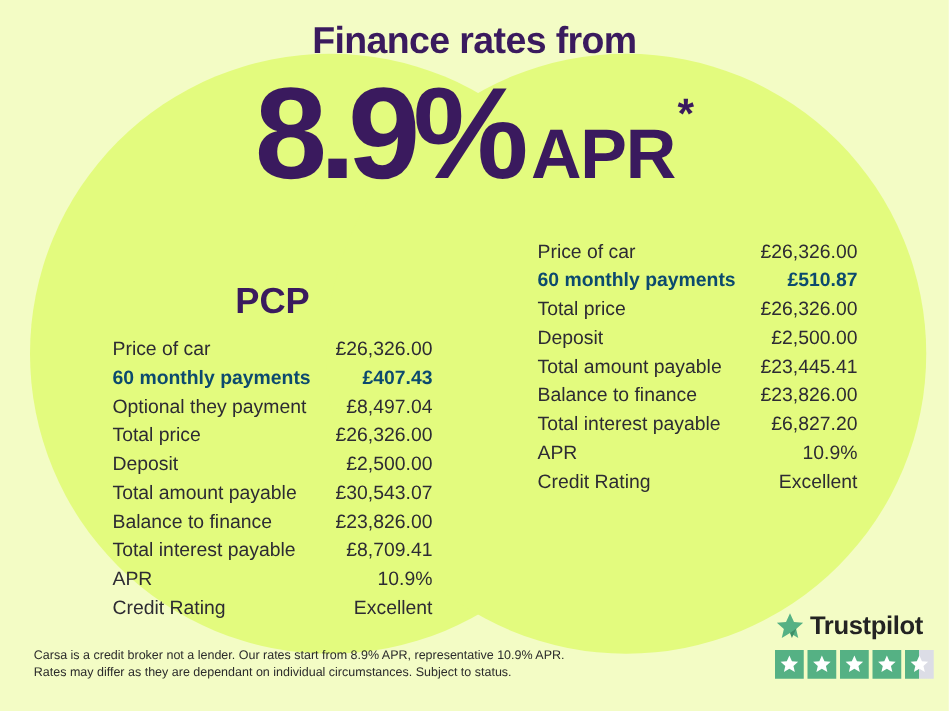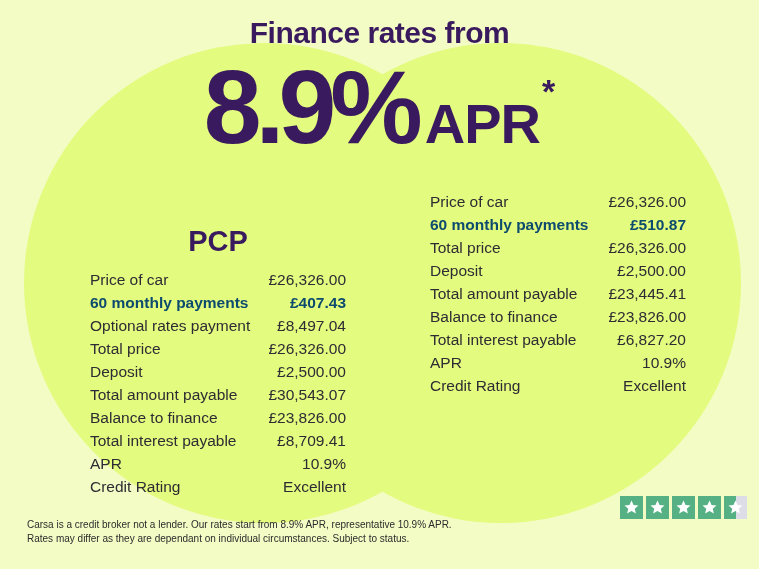--- a/index.html
+++ b/index.html
@@ -75,21 +75,21 @@
     <div class="col-header">PCP</div>
     <div class="row">
       <span class="lbl">Price of car</span>
       <span class="val">£26,326.00</span>
     </div>
     <div class="row bold">
       <span class="lbl">60 monthly payments</span>
       <span class="val">£407.43</span>
     </div>
     <div class="row">
-      <span class="lbl">Optional rates payment</span>
+      <span class="lbl">Optional they payment</span>
       <span class="val">£8,497.04</span>
     </div>
     <div class="row">
       <span class="lbl">Total price</span>
       <span class="val">£26,326.00</span>
     </div>
     <div class="row">
       <span class="lbl">Deposit</span>
       <span class="val">£2,500.00</span>
     </div>
@@ -153,20 +153,27 @@
       <span class="val">Excellent</span>
     </div>
   </div>
 
   <div class="disclaimer">
     <div>Carsa is a credit broker not a lender. Our rates start from 8.9% APR, representative 10.9% APR.</div>
     <div>Rates may differ as they are dependant on individual circumstances. Subject to status.</div>
   </div>
 
   <div class="trustpilot">
+    <div class="tp-logo">
+      <svg width="24" height="24" viewBox="0 0 24 24" aria-hidden="true">
+        <path d="M12 1.5l3.2 7 7.3.6-5.6 5 1.7 7.2L12 17.4l-6.6 3.9 1.7-7.2-5.6-5 7.3-.6z" fill="#55b184"></path>
+        <path d="M12 17.4l5.1-3.7-3.6 7.6z" fill="#3e8e68"></path>
+      </svg>
+      <span class="tp-brand">Trustpilot</span>
+    </div>
     <div class="tp-stars">
       <span class="tp-box">
         <svg width="17" height="17" viewBox="0 0 24 24" aria-hidden="true">
             <path d="M12 2l2.9 6.4 7 .6-5.3 4.7 1.6 6.9L12 16.9l-6.2 3.7 1.6-6.9L2.1 9l7-.6z" fill="#ffffff"></path>
           </svg>
       </span>
       <span class="tp-box">
         <svg width="17" height="17" viewBox="0 0 24 24" aria-hidden="true">
             <path d="M12 2l2.9 6.4 7 .6-5.3 4.7 1.6 6.9L12 16.9l-6.2 3.7 1.6-6.9L2.1 9l7-.6z" fill="#ffffff"></path>
           </svg>

